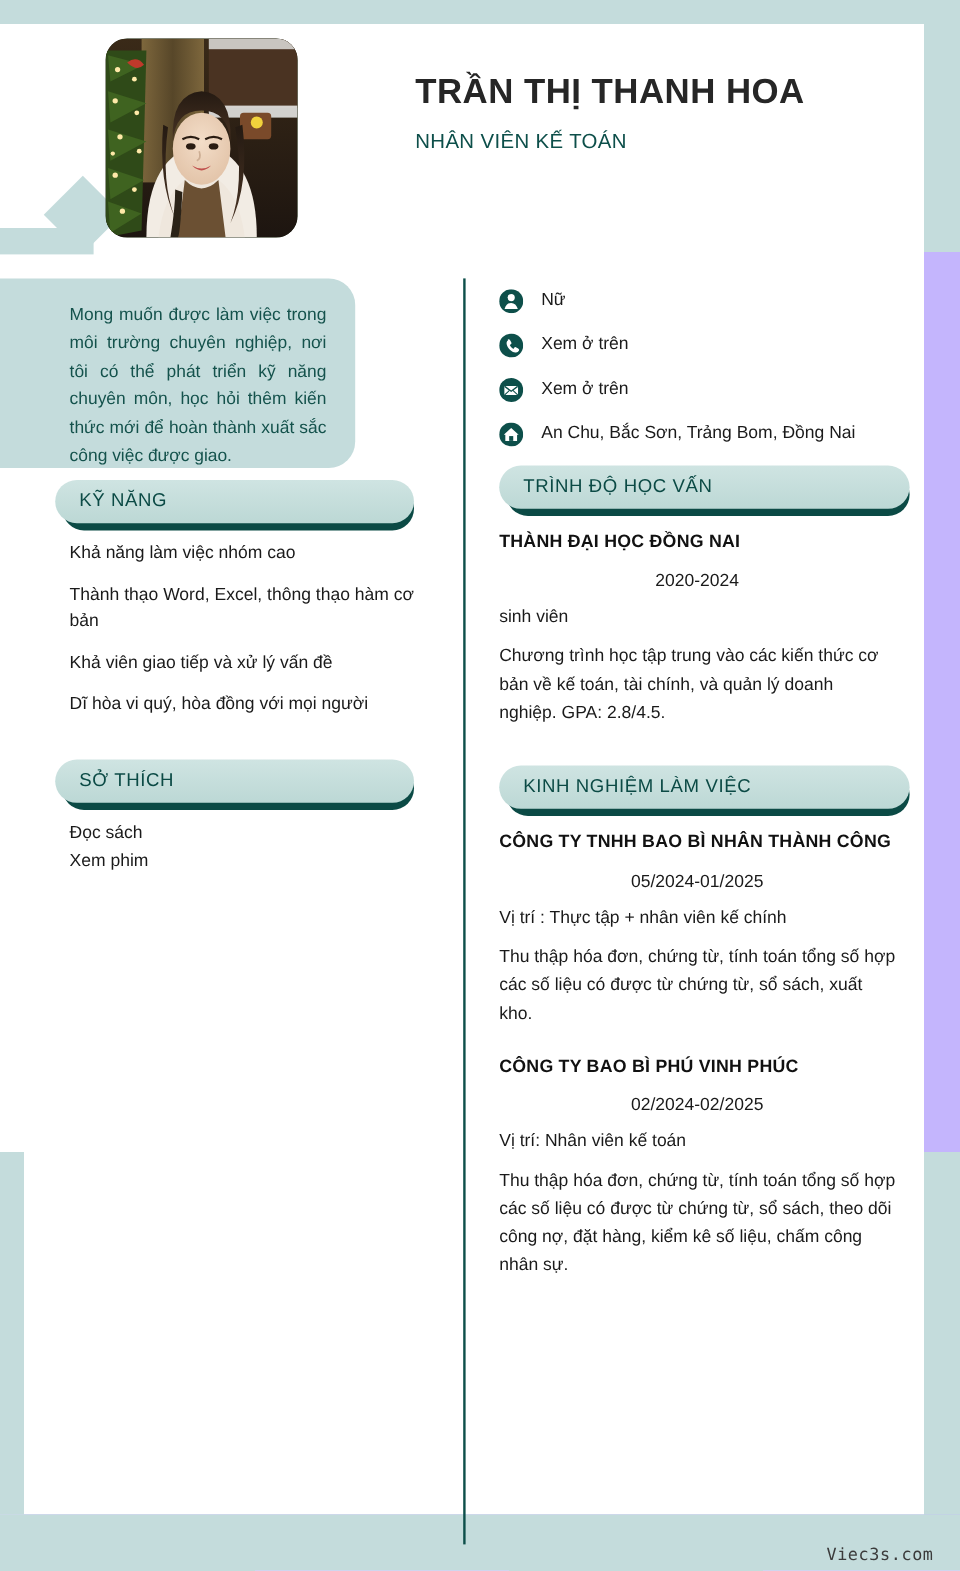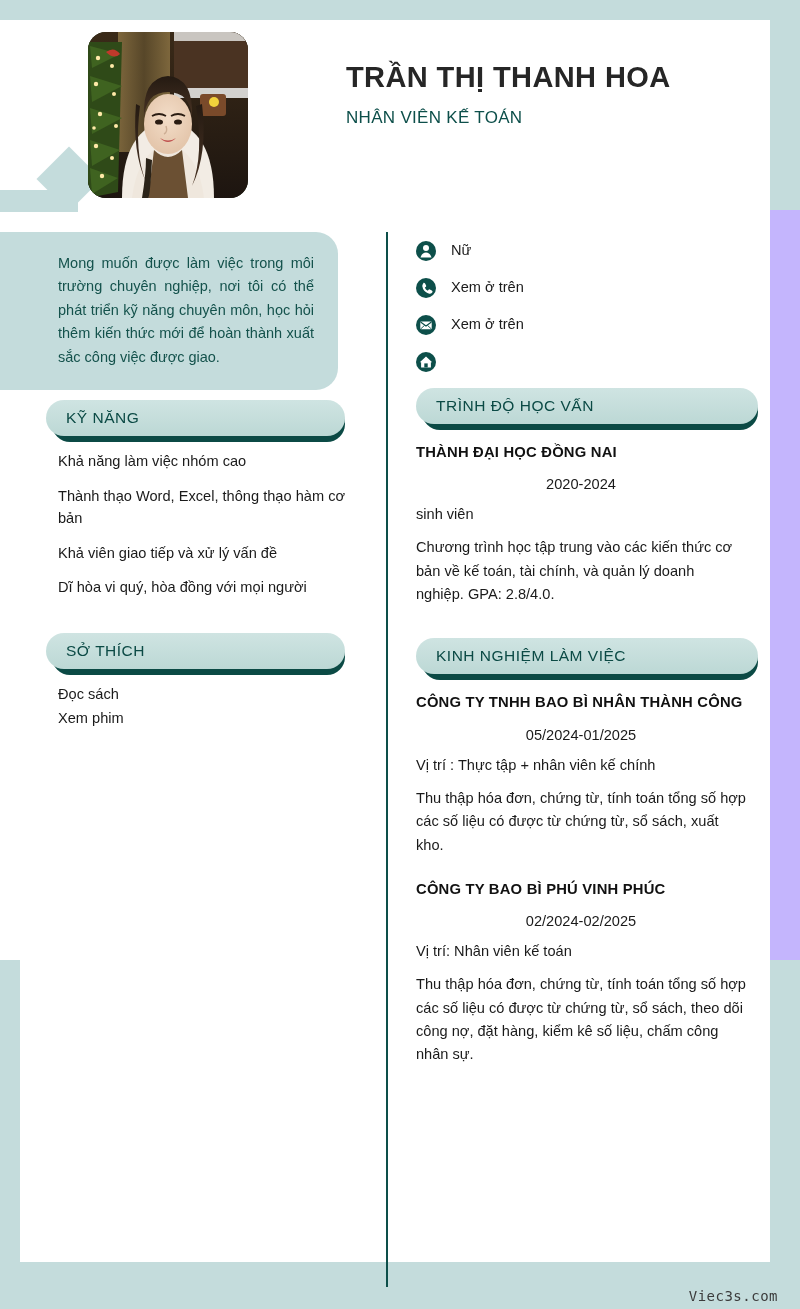--- a/index.html
+++ b/index.html
@@ -137,21 +137,21 @@
     letter-spacing: 0.3px;
     color: #0d4f4a;
     margin: 0;
   }
 
   
   .objective {
     position: absolute;
     left: 0px;
     top: 232px;
-    width: 338px;
+    width: 296px;
     height: 158px;
     background: #c4dcdc;
     border-top-right-radius: 22px;
     border-bottom-right-radius: 22px;
     box-sizing: border-box;
     padding: 20px 24px 18px 58px;
   }
   .objective p {
     margin: 0;
     font-size: 14.5px;
@@ -461,36 +461,37 @@
       </div>
 
       <div class="contact-row">
         <span class="contact-icon">
           <svg viewBox="0 0 20 20">
               <circle cx="10" cy="10" r="10" fill="#0d4f4a"></circle>
               <path d="M10 4.6 L16.2 10.2 L14.9 10.2 L14.9 15.4 L5.1 15.4 L5.1 10.2 L3.8 10.2 Z" fill="#ffffff"></path>
               <rect x="8.3" y="11.4" width="3.4" height="4" fill="#0d4f4a"></rect>
             </svg>
         </span>
+        <span class="contact-text">An Chu, Bắc Sơn, Trảng Bom, Đồng Nai</span>
       </div>
     </div>
 
     <div class="pill-wrap pill-right">
       <div class="pill-shadow"></div>
       <div class="pill">
         <span class="pill-label">TRÌNH ĐỘ HỌC VẤN</span>
       </div>
     </div>
 
     <div class="right-body">
       <div class="entry">
         <p class="entry-title">THÀNH ĐẠI HỌC ĐỒNG NAI</p>
         <p class="entry-date">2020-2024</p>
         <p class="entry-role">sinh viên</p>
-        <p class="entry-desc">Chương trình học tập trung vào các kiến thức cơ bản về kế toán, tài chính, và quản lý doanh nghiệp. GPA: 2.8/4.0.</p>
+        <p class="entry-desc">Chương trình học tập trung vào các kiến thức cơ bản về kế toán, tài chính, và quản lý doanh nghiệp. GPA: 2.8/4.5.</p>
       </div>
     </div>
 
     <div class="block-gap"></div>
 
     <div class="pill-wrap pill-right">
       <div class="pill-shadow"></div>
       <div class="pill">
         <span class="pill-label">KINH NGHIỆM LÀM VIỆC</span>
       </div>

